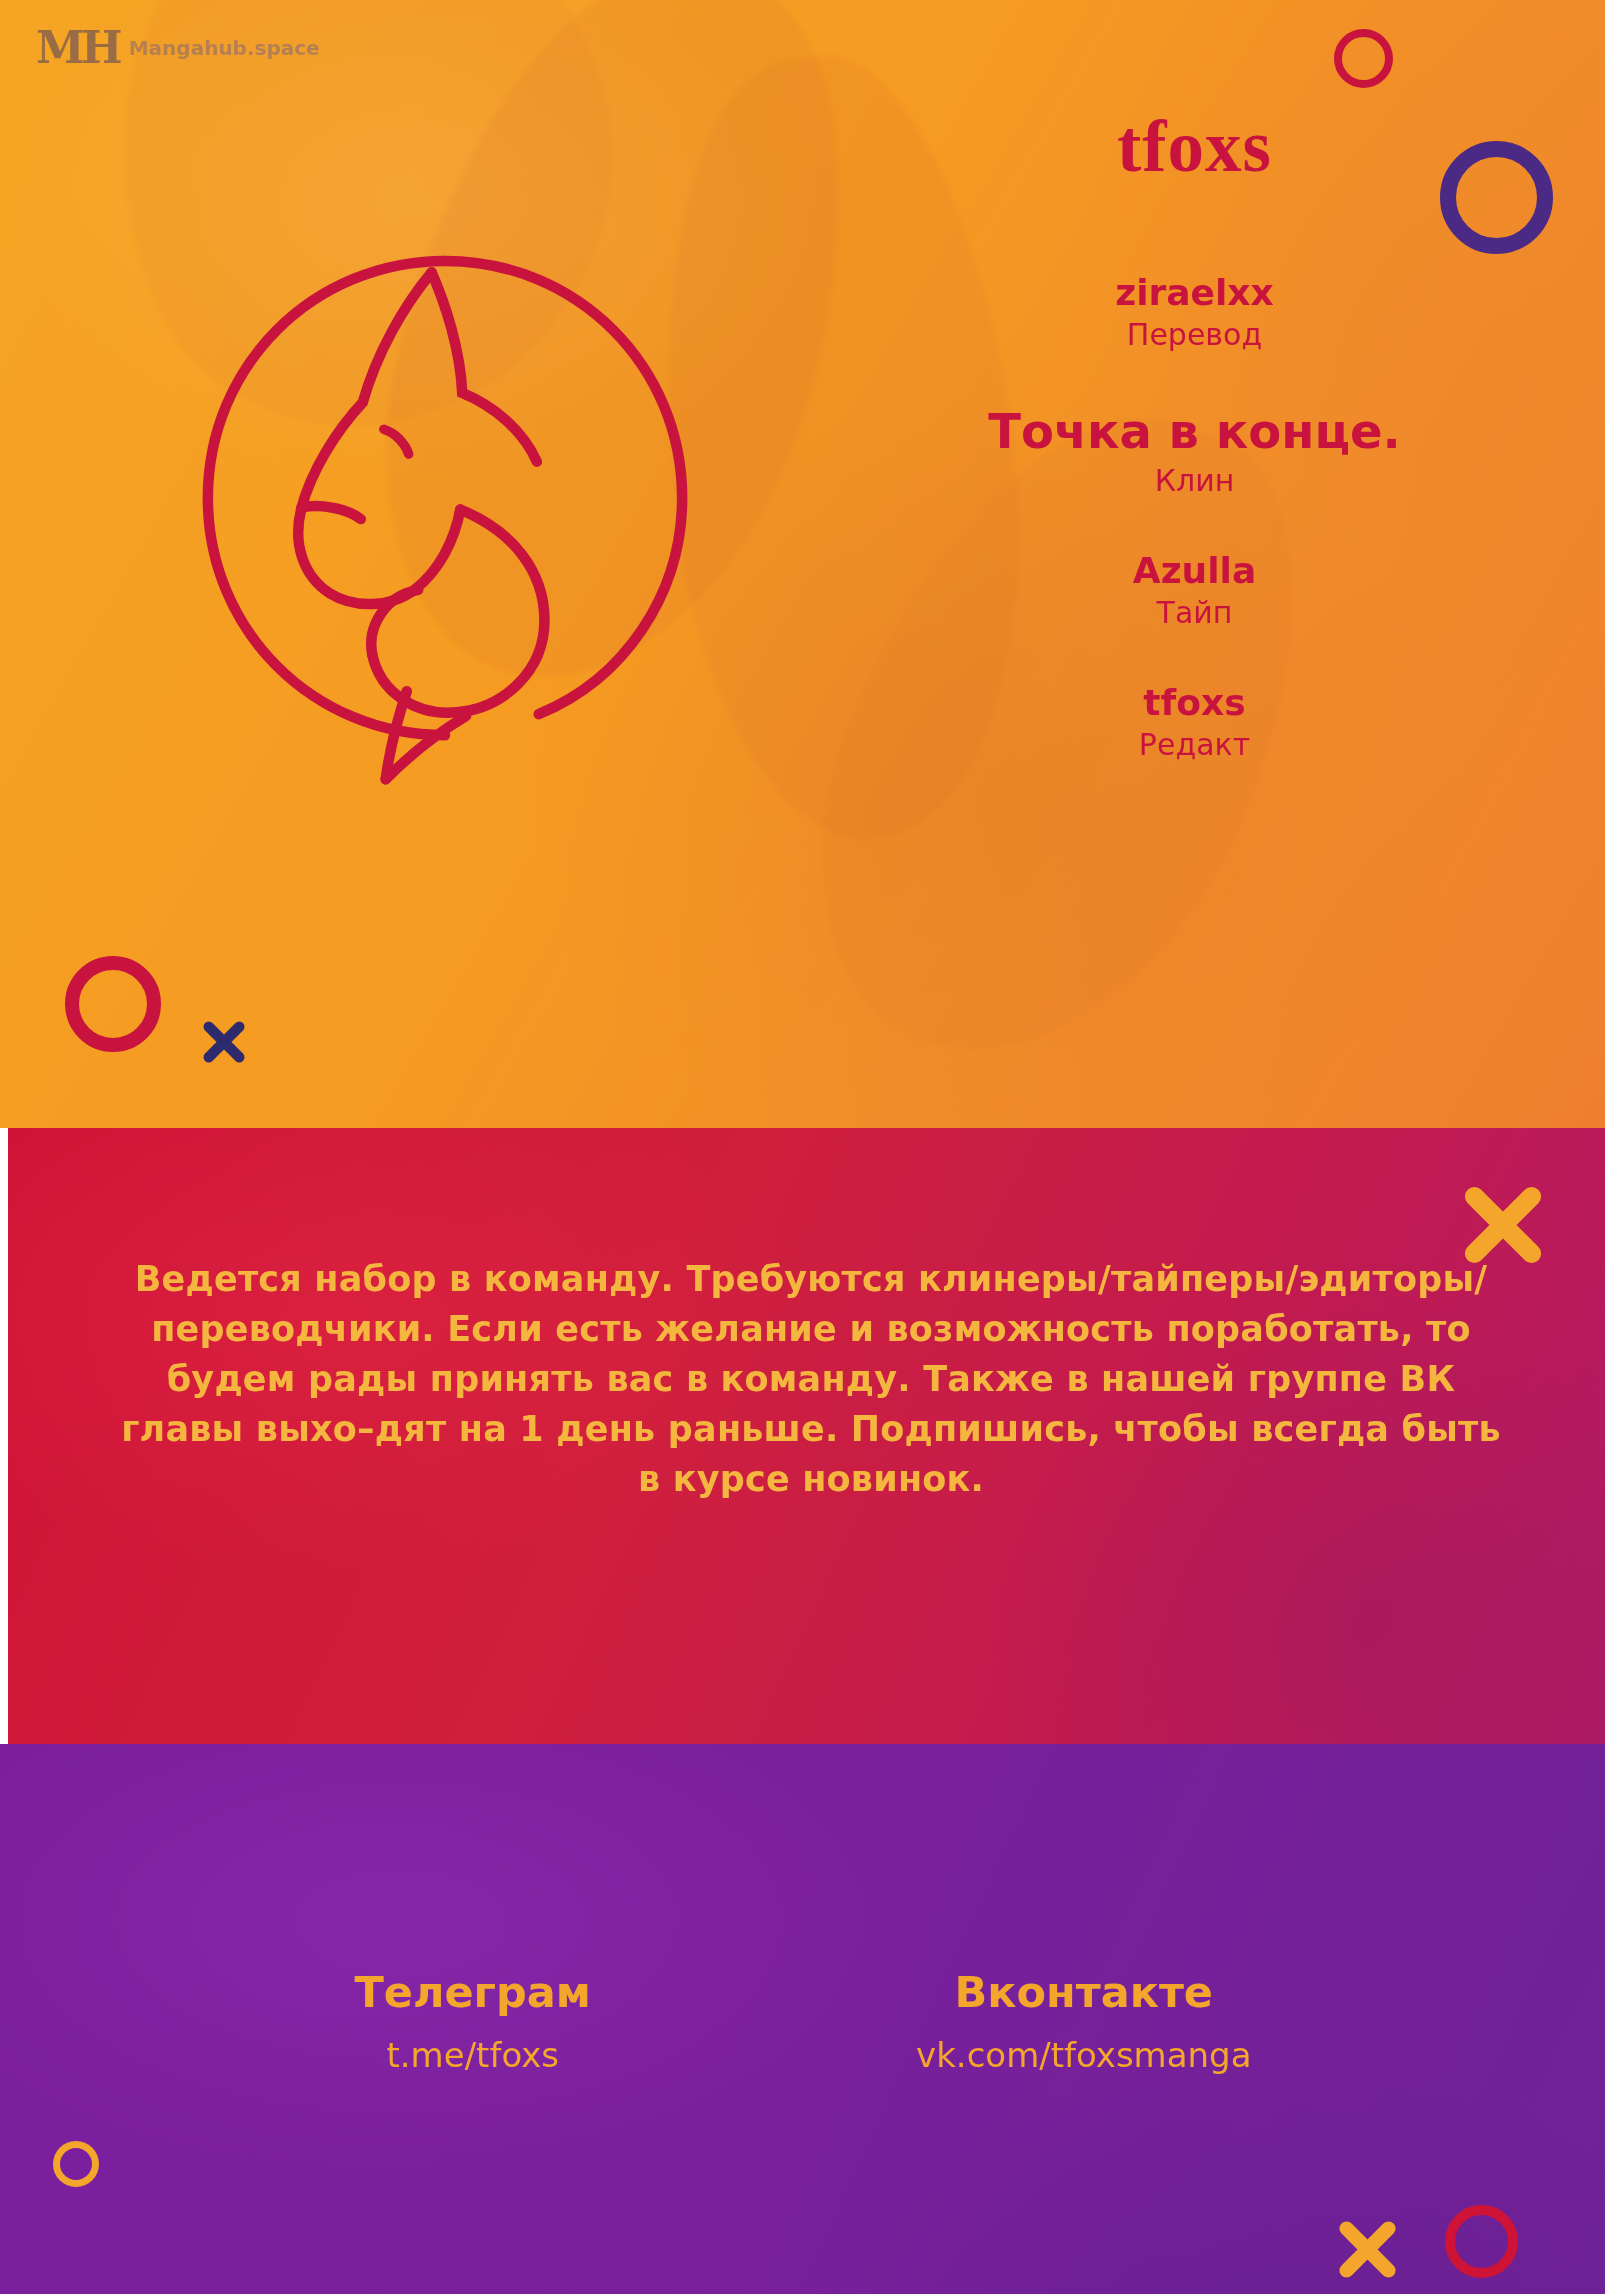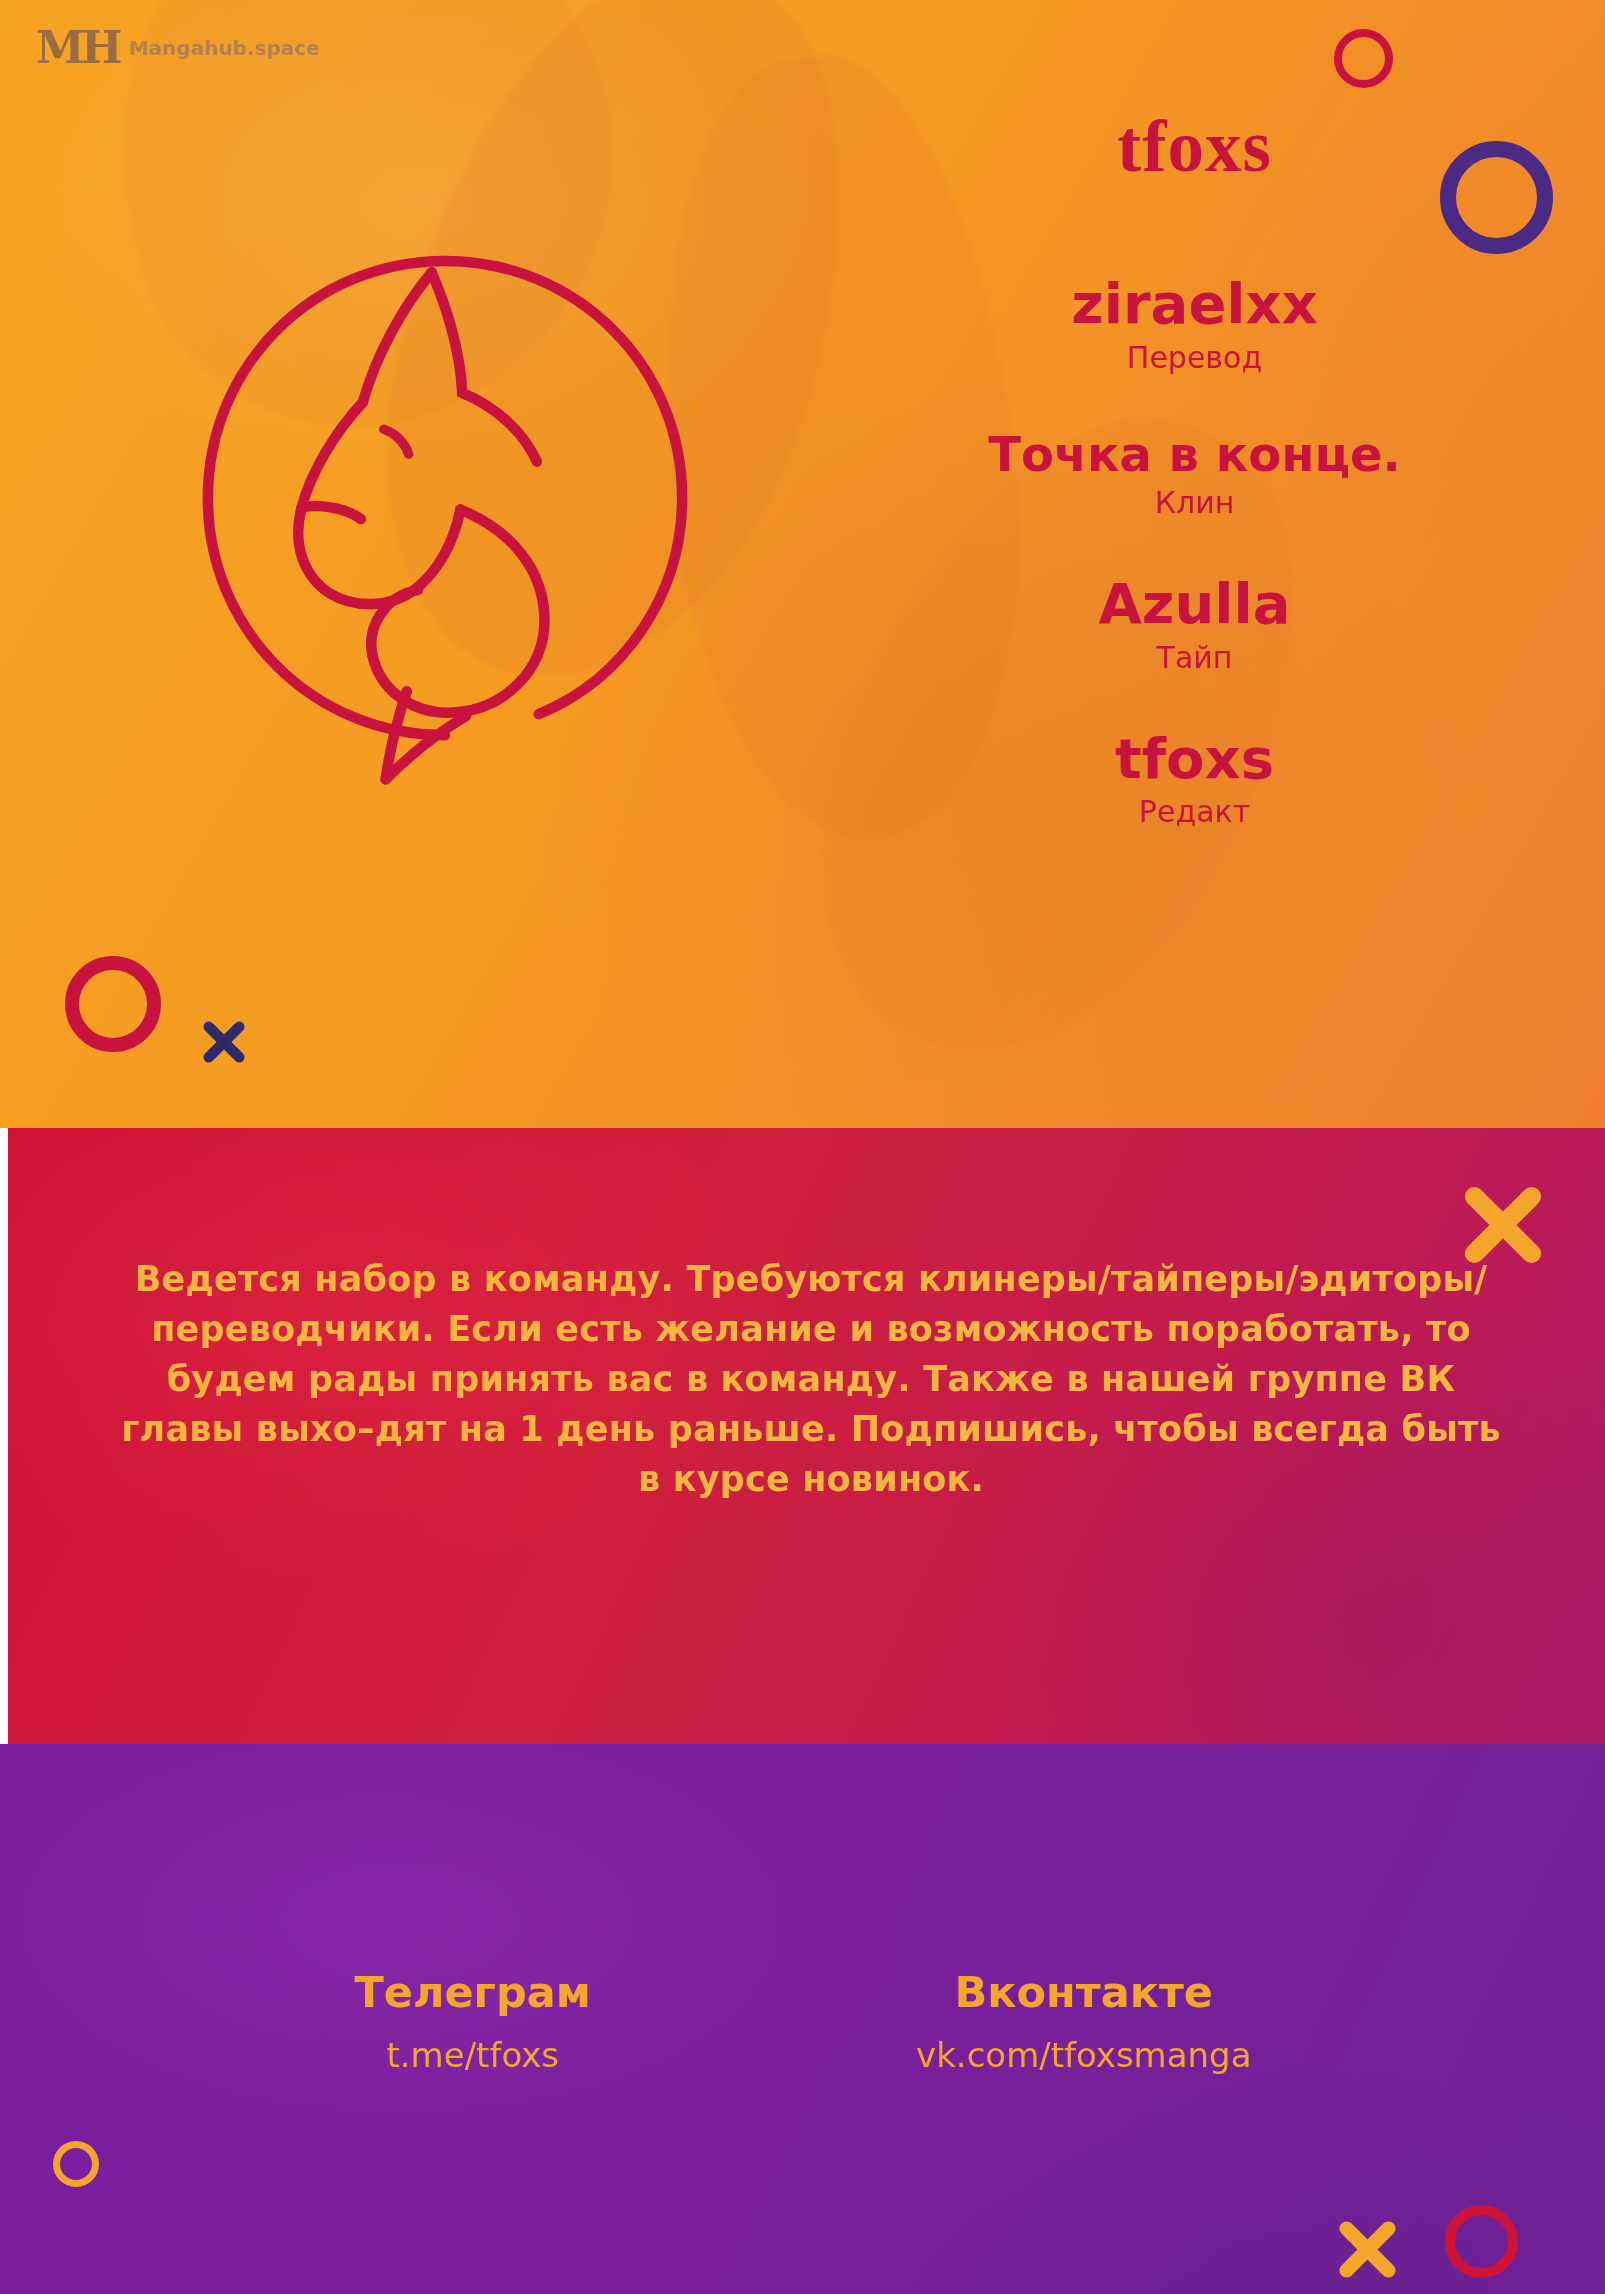--- a/index.html
+++ b/index.html
@@ -96,21 +96,21 @@
     font-size: 73px;
     color: #c8133f;
     letter-spacing: 1px;
     margin-bottom: 84px;
     text-align: center;
   }
   .credit-block { margin-bottom: 52px; }
   .credit-name {
     font-family: "DejaVu Sans", sans-serif;
     font-weight: 700;
-    font-size: 56px;
+    font-size: 36px;
     color: #c8133f;
     line-height: 1.12;
   }
   .credit-role {
     font-family: "DejaVu Sans", sans-serif;
     font-weight: 400;
     font-size: 30px;
     color: #c8133f;
     margin-top: 3.8px;
     line-height: 1.2;

